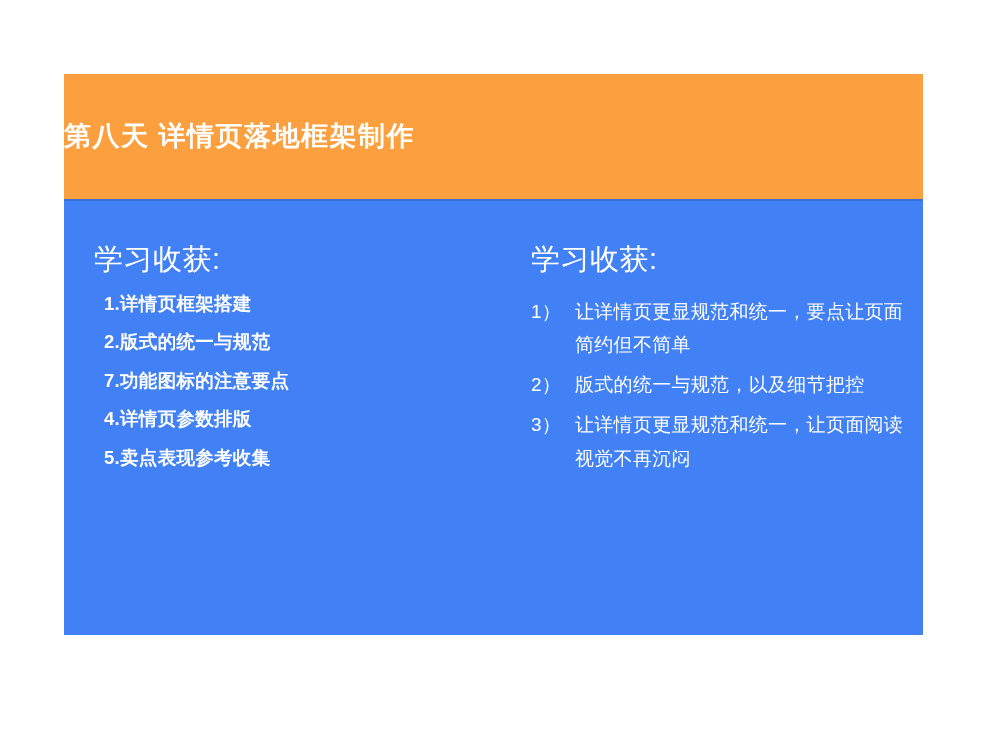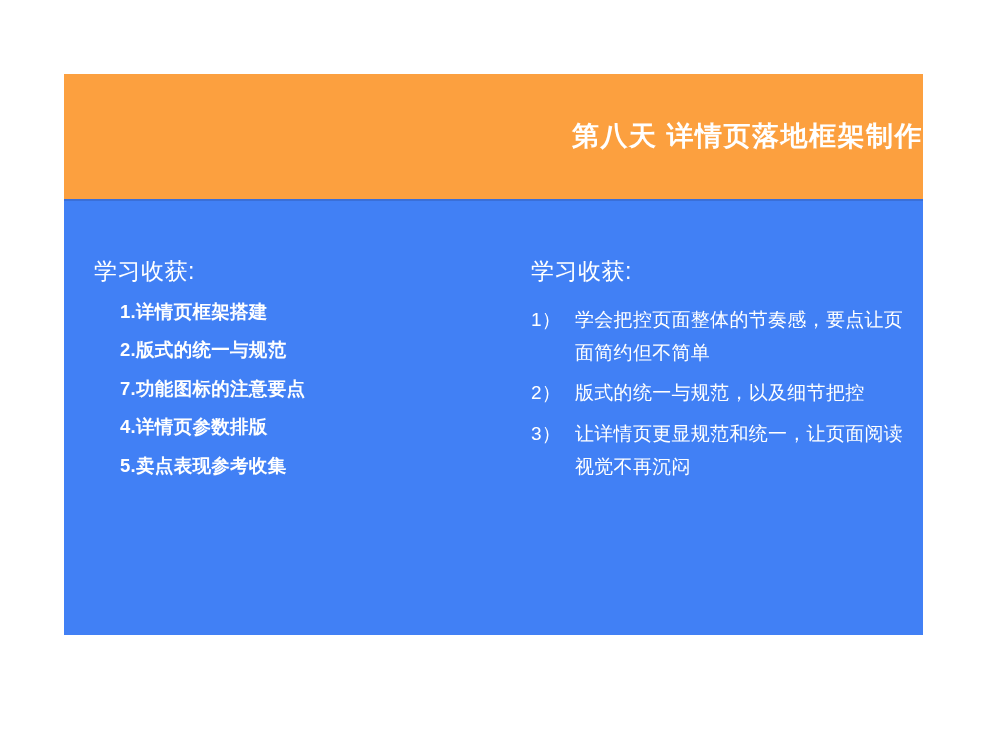--- a/index.html
+++ b/index.html
@@ -27,21 +27,21 @@
   .header-band {
     position: absolute;
     left: 64px;
     top: 74px;
     width: 859px;
     height: 125px;
     background: #fca03f;
     box-sizing: border-box;
     display: flex;
     align-items: center;
-    justify-content: flex-end;
+    justify-content: flex-start;
   }
   .header-title {
     color: #ffffff;
     font-size: 27px;
     font-weight: 700;
     letter-spacing: 1.5px;
     white-space: pre;
     line-height: 1.2;
   }
 
@@ -74,31 +74,31 @@
   }
   .col-right {
     position: absolute;
     left: 467px;
     top: 40px;
     width: 380px;
   }
 
   .col-heading {
     color: #ffffff;
-    font-size: 23px;
+    font-size: 29px;
     font-weight: 400;
     line-height: 1.3;
-    margin: 16px 0 16px 0;
+    margin: 0 0 16px 0;
     letter-spacing: 0.5px;
   }
 
   
   .list-left {
     list-style: none;
-    margin: 16px;
+    margin: 0;
     padding: 0;
   }
   .list-left li {
     color: #ffffff;
     font-size: 18.5px;
     font-weight: 600;
     line-height: 1.0;
     margin: 0 0 20px 0;
     padding-left: 10px;
     white-space: nowrap;
@@ -156,21 +156,21 @@
           <li>4.详情页参数排版</li>
           <li>5.卖点表现参考收集</li>
         </ul>
       </div>
 
       <div class="col-right">
         <div class="col-heading">学习收获:</div>
         <ul class="list-right">
           <li>
             <span class="marker">1）</span>
-            <span class="item-text">学会把控页面整体的节奏感，要点让页面简约但不简单</span>
+            <span class="item-text">让详情页更显规范和统一，要点让页面简约但不简单</span>
           </li>
           <li>
             <span class="marker">2）</span>
             <span class="item-text">版式的统一与规范，以及细节把控</span>
           </li>
           <li>
             <span class="marker">3）</span>
             <span class="item-text">让详情页更显规范和统一，让页面阅读视觉不再沉闷</span>
           </li>
         </ul>

